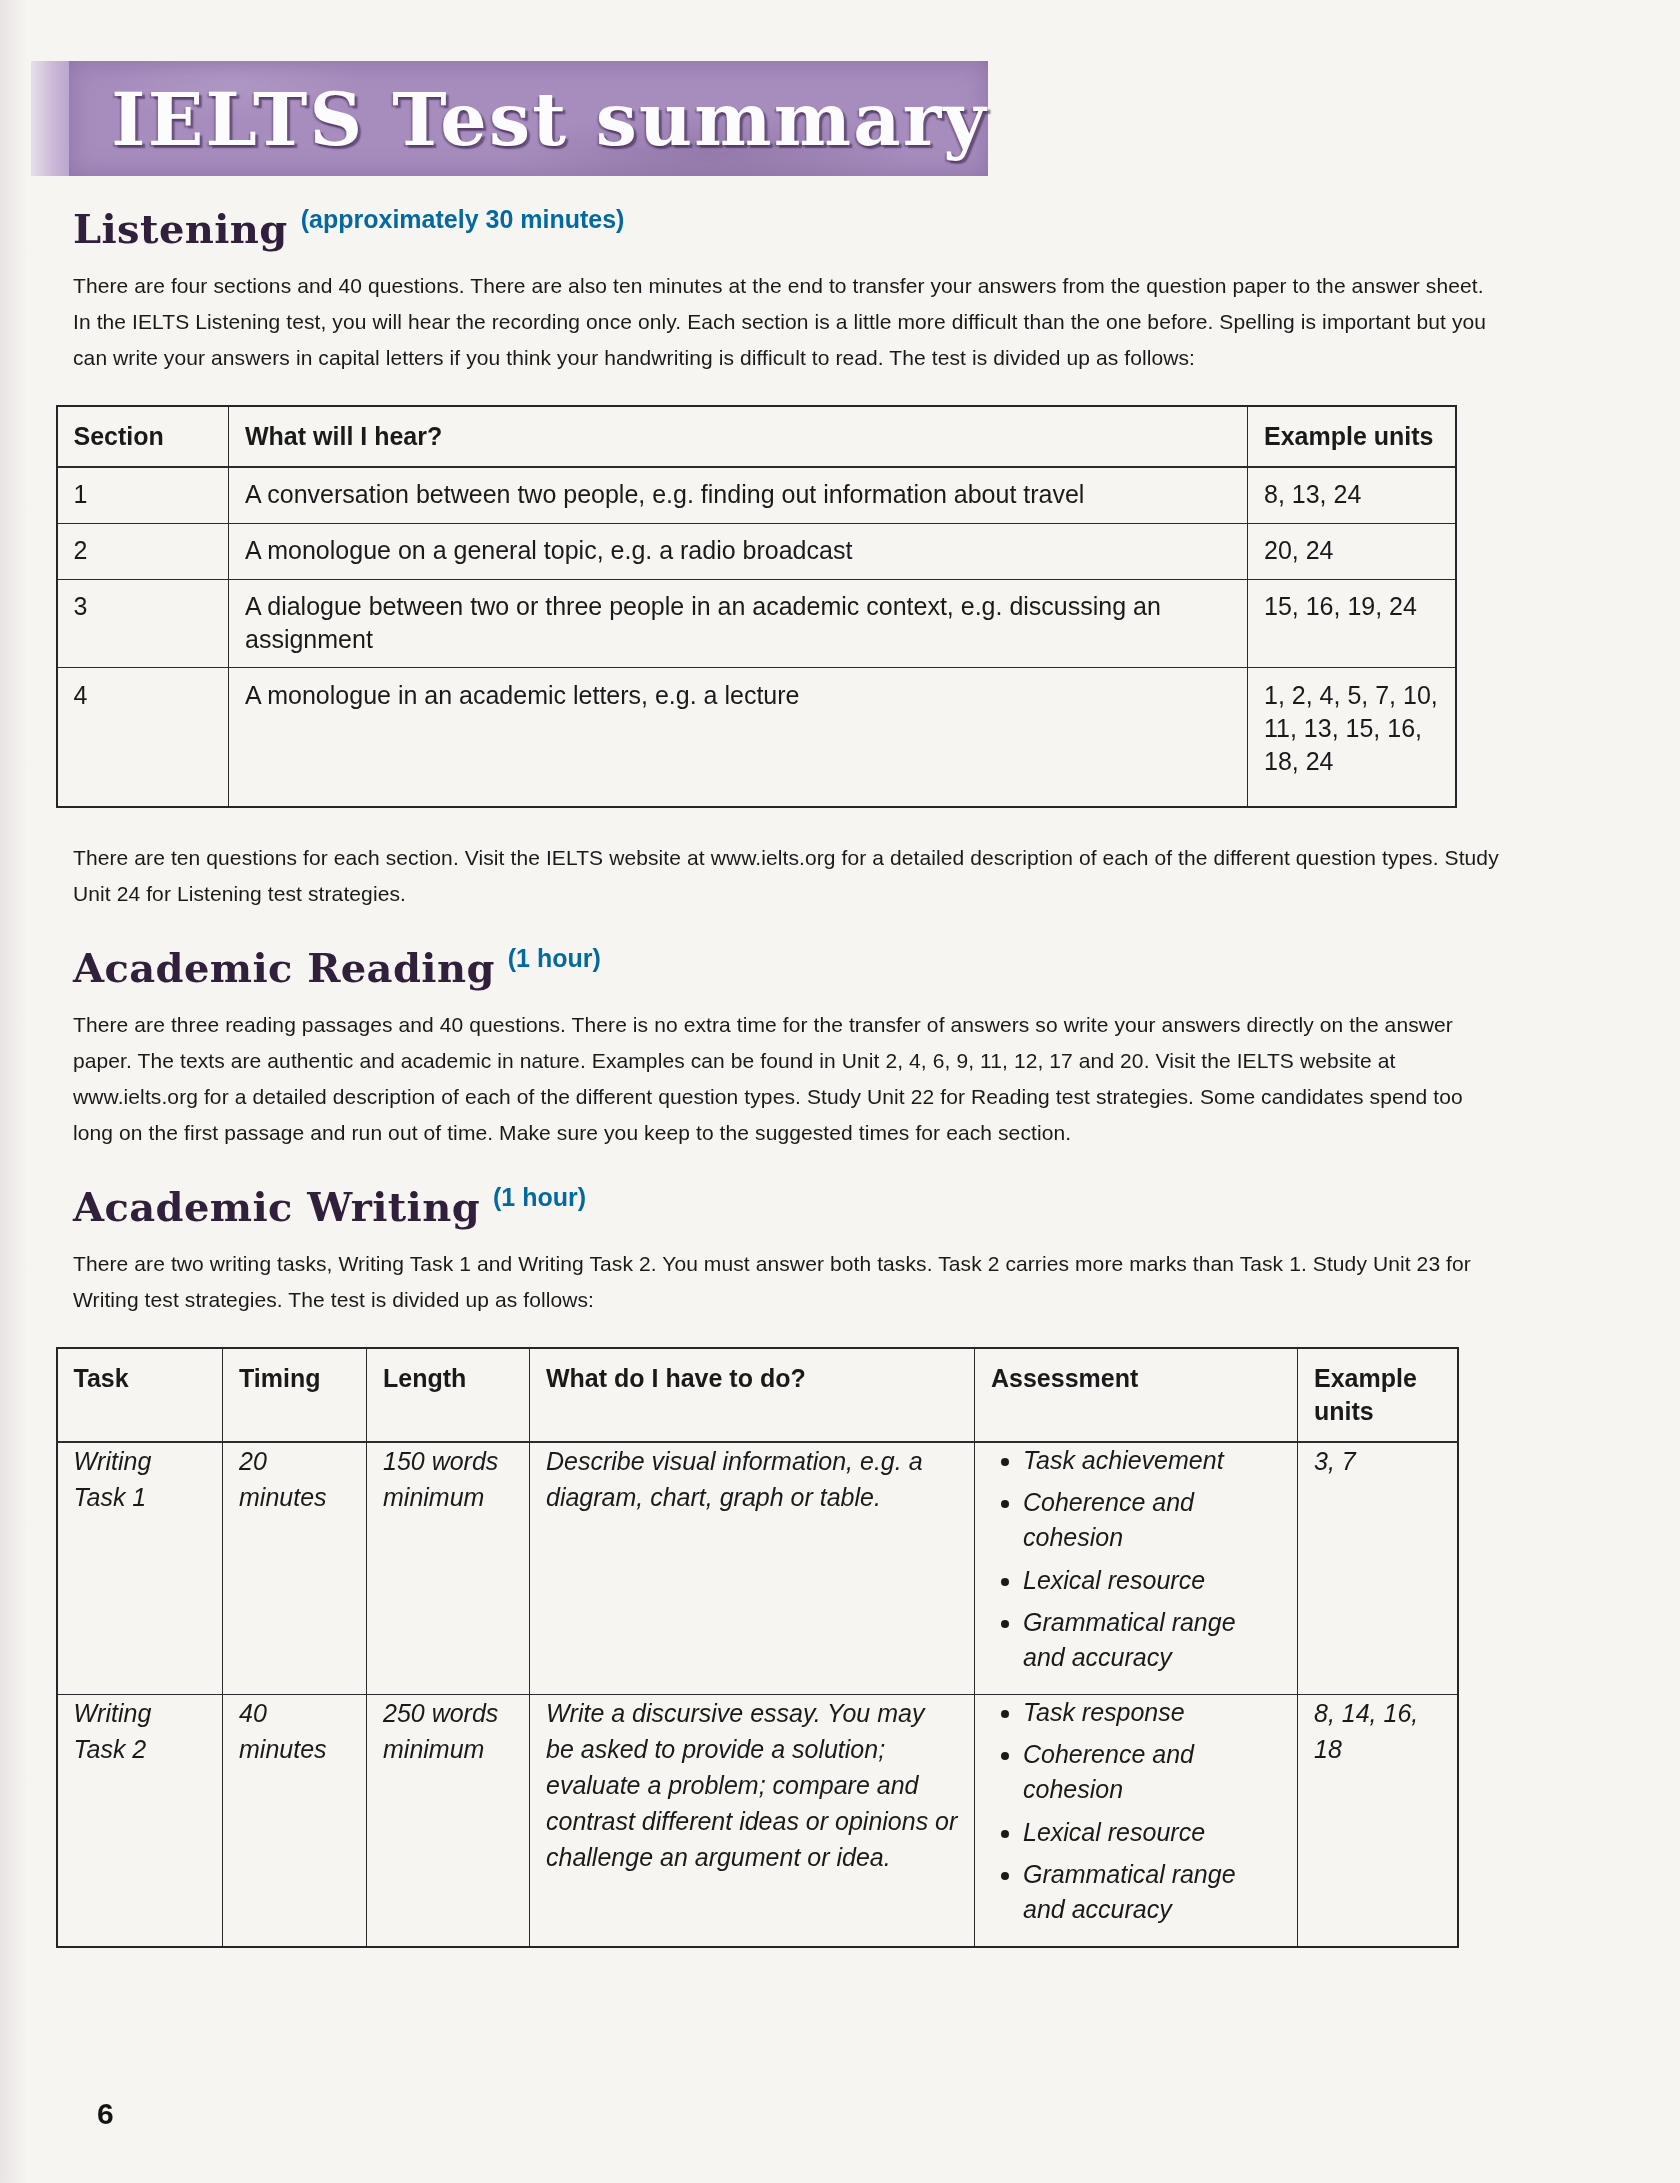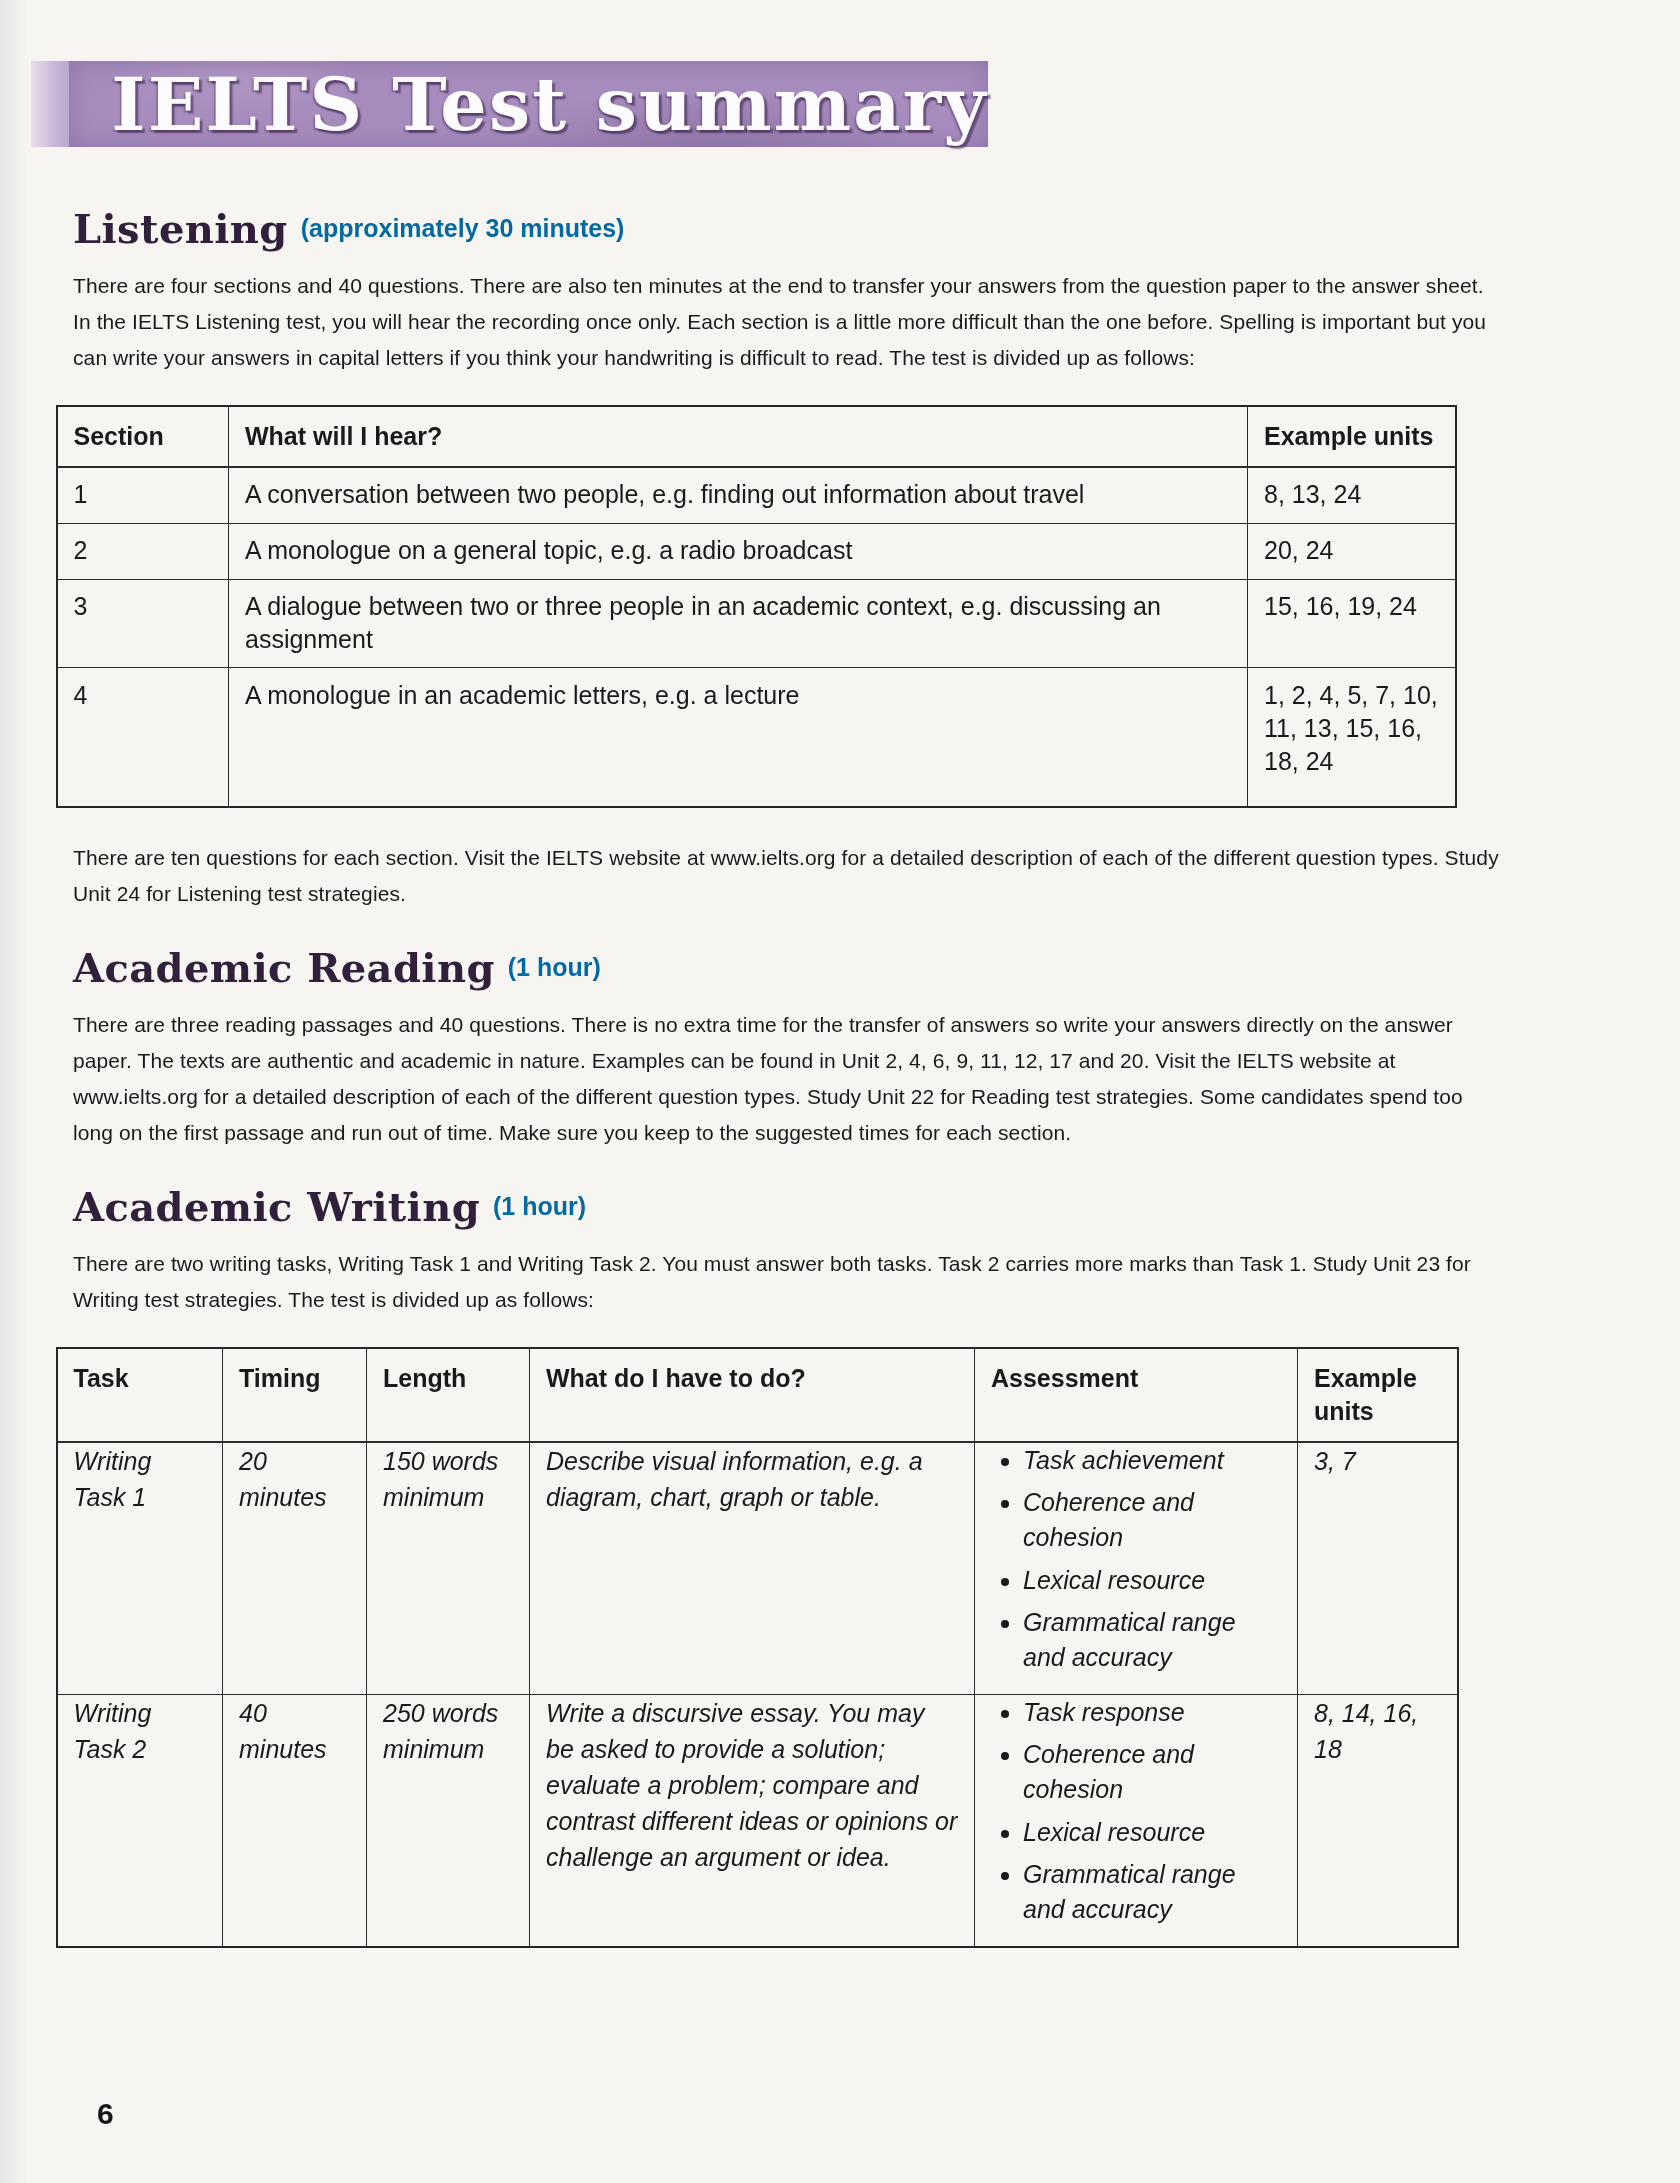--- a/index.html
+++ b/index.html
@@ -11,21 +11,21 @@
     color:var(--ink,#1a1a1a);
     overflow:hidden;
   }
   .page::before{ 
     content:""; position:absolute; left:0; top:0; bottom:0; width:28px;
     background:linear-gradient(90deg, rgba(160,150,170,0.18), rgba(160,150,170,0));
     pointer-events:none;
   }
 
   
-  .banner{ position:absolute; left:31px; top:61px; width:957px; height:86px; display:flex; }
+  .banner{ position:absolute; left:31px; top:61px; width:957px; height:115px; display:flex; }
   .banner-accent{
     width:52px;
     background:linear-gradient(90deg,#e6dfec 0%, #cdbad9 55%, #bba6cd 100%);
   }
   .banner-main{
     flex:1;
     background:
       radial-gradient(ellipse 218px 58px at 18% 20%, rgba(255,255,255,0.10), rgba(0,0,0,0) 60%),
       radial-gradient(ellipse 306px 65px at 70% 80%, rgba(70,40,90,0.18), rgba(0,0,0,0) 65%),
       var(--banner,#a78dbe);
@@ -41,21 +41,21 @@
     letter-spacing:2.2px;
     color:#fcfbfd;
     text-shadow: 2.9px 2.9px 1.5px rgba(52,30,70,0.55), -1.5px 1.5px 1.5px rgba(52,30,70,0.35);
     white-space:nowrap;
   }
 
   
   .content{ position:absolute; left:73px; top:205px; width:1445px; }
   .para{ width:1428px; margin:0 0 25px 0; font-size:21px; line-height:36px; letter-spacing:0.1px; }
 
-  .sec-head{ margin:0 0 16px 0; display:flex; align-items:center; gap:13px; }
+  .sec-head{ margin:0 0 16px 0; display:flex; align-items:flex-start; gap:13px; }
   .sec-title{
     font-family:"DejaVu Serif", serif;
     font-weight:bold;
     font-size:40px;
     color:var(--headingInk,#31203c);
     letter-spacing:0.4px;
   }
   .sec-duration{ font-weight:bold; font-size:25px; color:#0369a1; }
 
   section{ margin-bottom:32px; }

